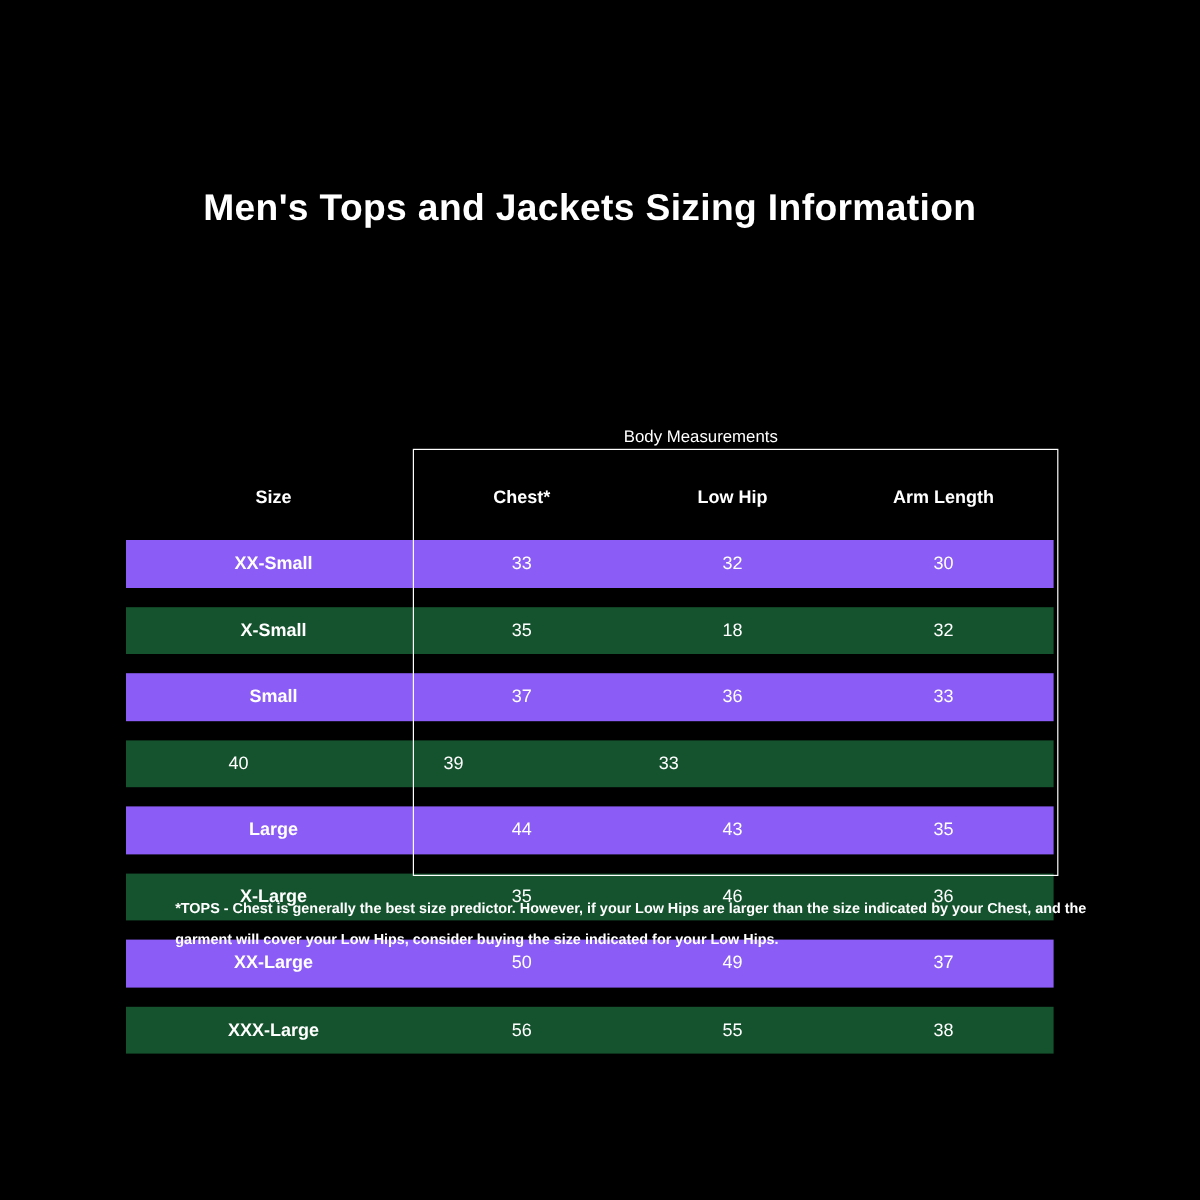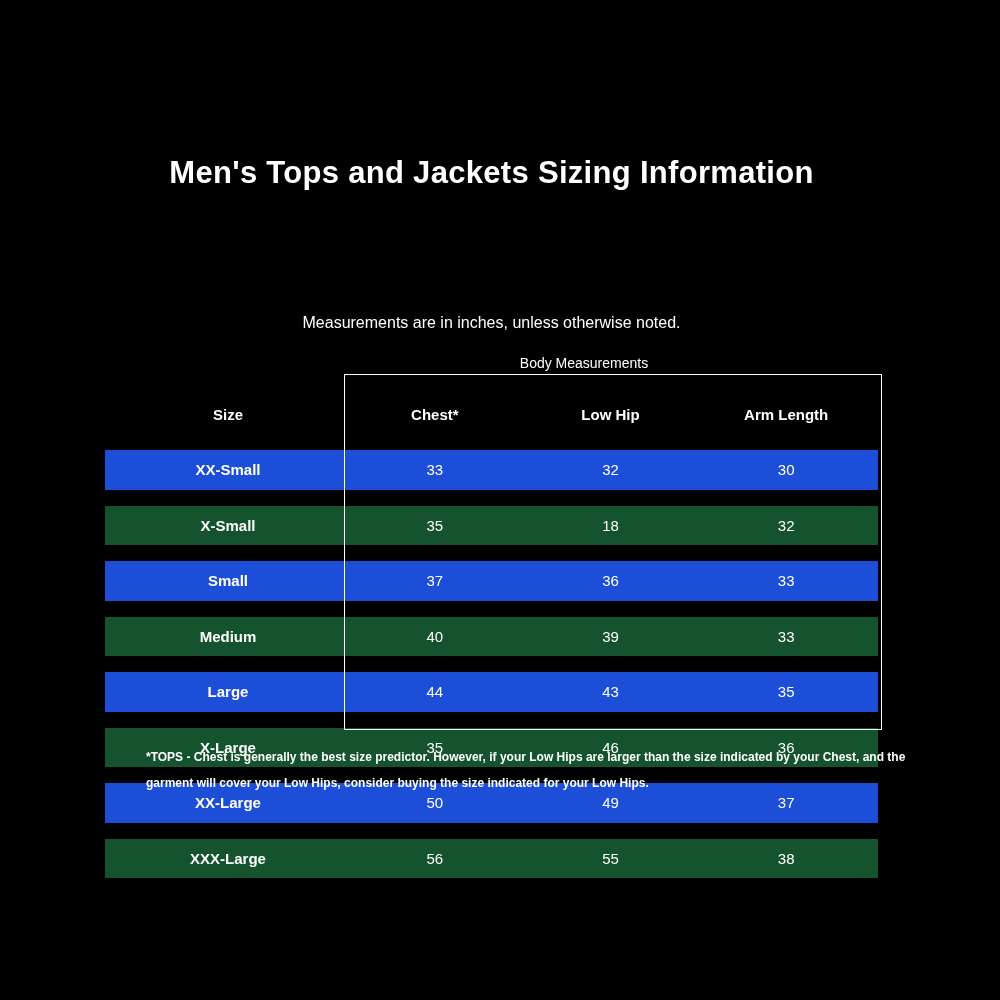--- a/index.html
+++ b/index.html
@@ -37,21 +37,21 @@
     white-space: nowrap;
   }
 
   .table {
     position: absolute;
     left: 97px; top: 370px;
     width: 781px;
   }
   .row { display: flex; align-items: center; height: 39.5px; margin-top: 16px; }
   .row.header { height: 40px; }
-  .row.stripe-light { background: #1d4ed8; }
+  .row.stripe-light { background: #8b5cf6; }
   .row.stripe-dark  { background: #14532d; }
   .cell { text-align: center; font-size: 15px; }
   .cell.size { width: 243px; font-weight: 700; }
   .cell.num  { width: 179.33px; font-weight: 400; }
   .row.header .cell { font-weight: 700; }
 
   .measure-box {
     position: absolute;
     left: 243px; top: 0;
     width: 538px; height: 356px;
@@ -69,21 +69,20 @@
     margin-left: 41px;
   }
 </style>
 </head>
 <body>
 
 <div class="page">
 
   <h1 class="title">Men's Tops and Jackets Sizing Information</h1>
 
-  <div class="subtitle">Measurements are in inches, unless otherwise noted.</div>
 
   <div class="caption">Body Measurements</div>
 
   <div class="table">
 
     <div class="row header">
       <div class="cell size">Size</div>
       <div class="cell num">Chest*</div>
       <div class="cell num">Low Hip</div>
       <div class="cell num">Arm Length</div>
@@ -104,21 +103,20 @@
     </div>
 
     <div class="row stripe-light">
       <div class="cell size">Small</div>
       <div class="cell num">37</div>
       <div class="cell num">36</div>
       <div class="cell num">33</div>
     </div>
 
     <div class="row stripe-dark">
-      <div class="cell size">Medium</div>
       <div class="cell num">40</div>
       <div class="cell num">39</div>
       <div class="cell num">33</div>
     </div>
 
     <div class="row stripe-light">
       <div class="cell size">Large</div>
       <div class="cell num">44</div>
       <div class="cell num">43</div>
       <div class="cell num">35</div>

